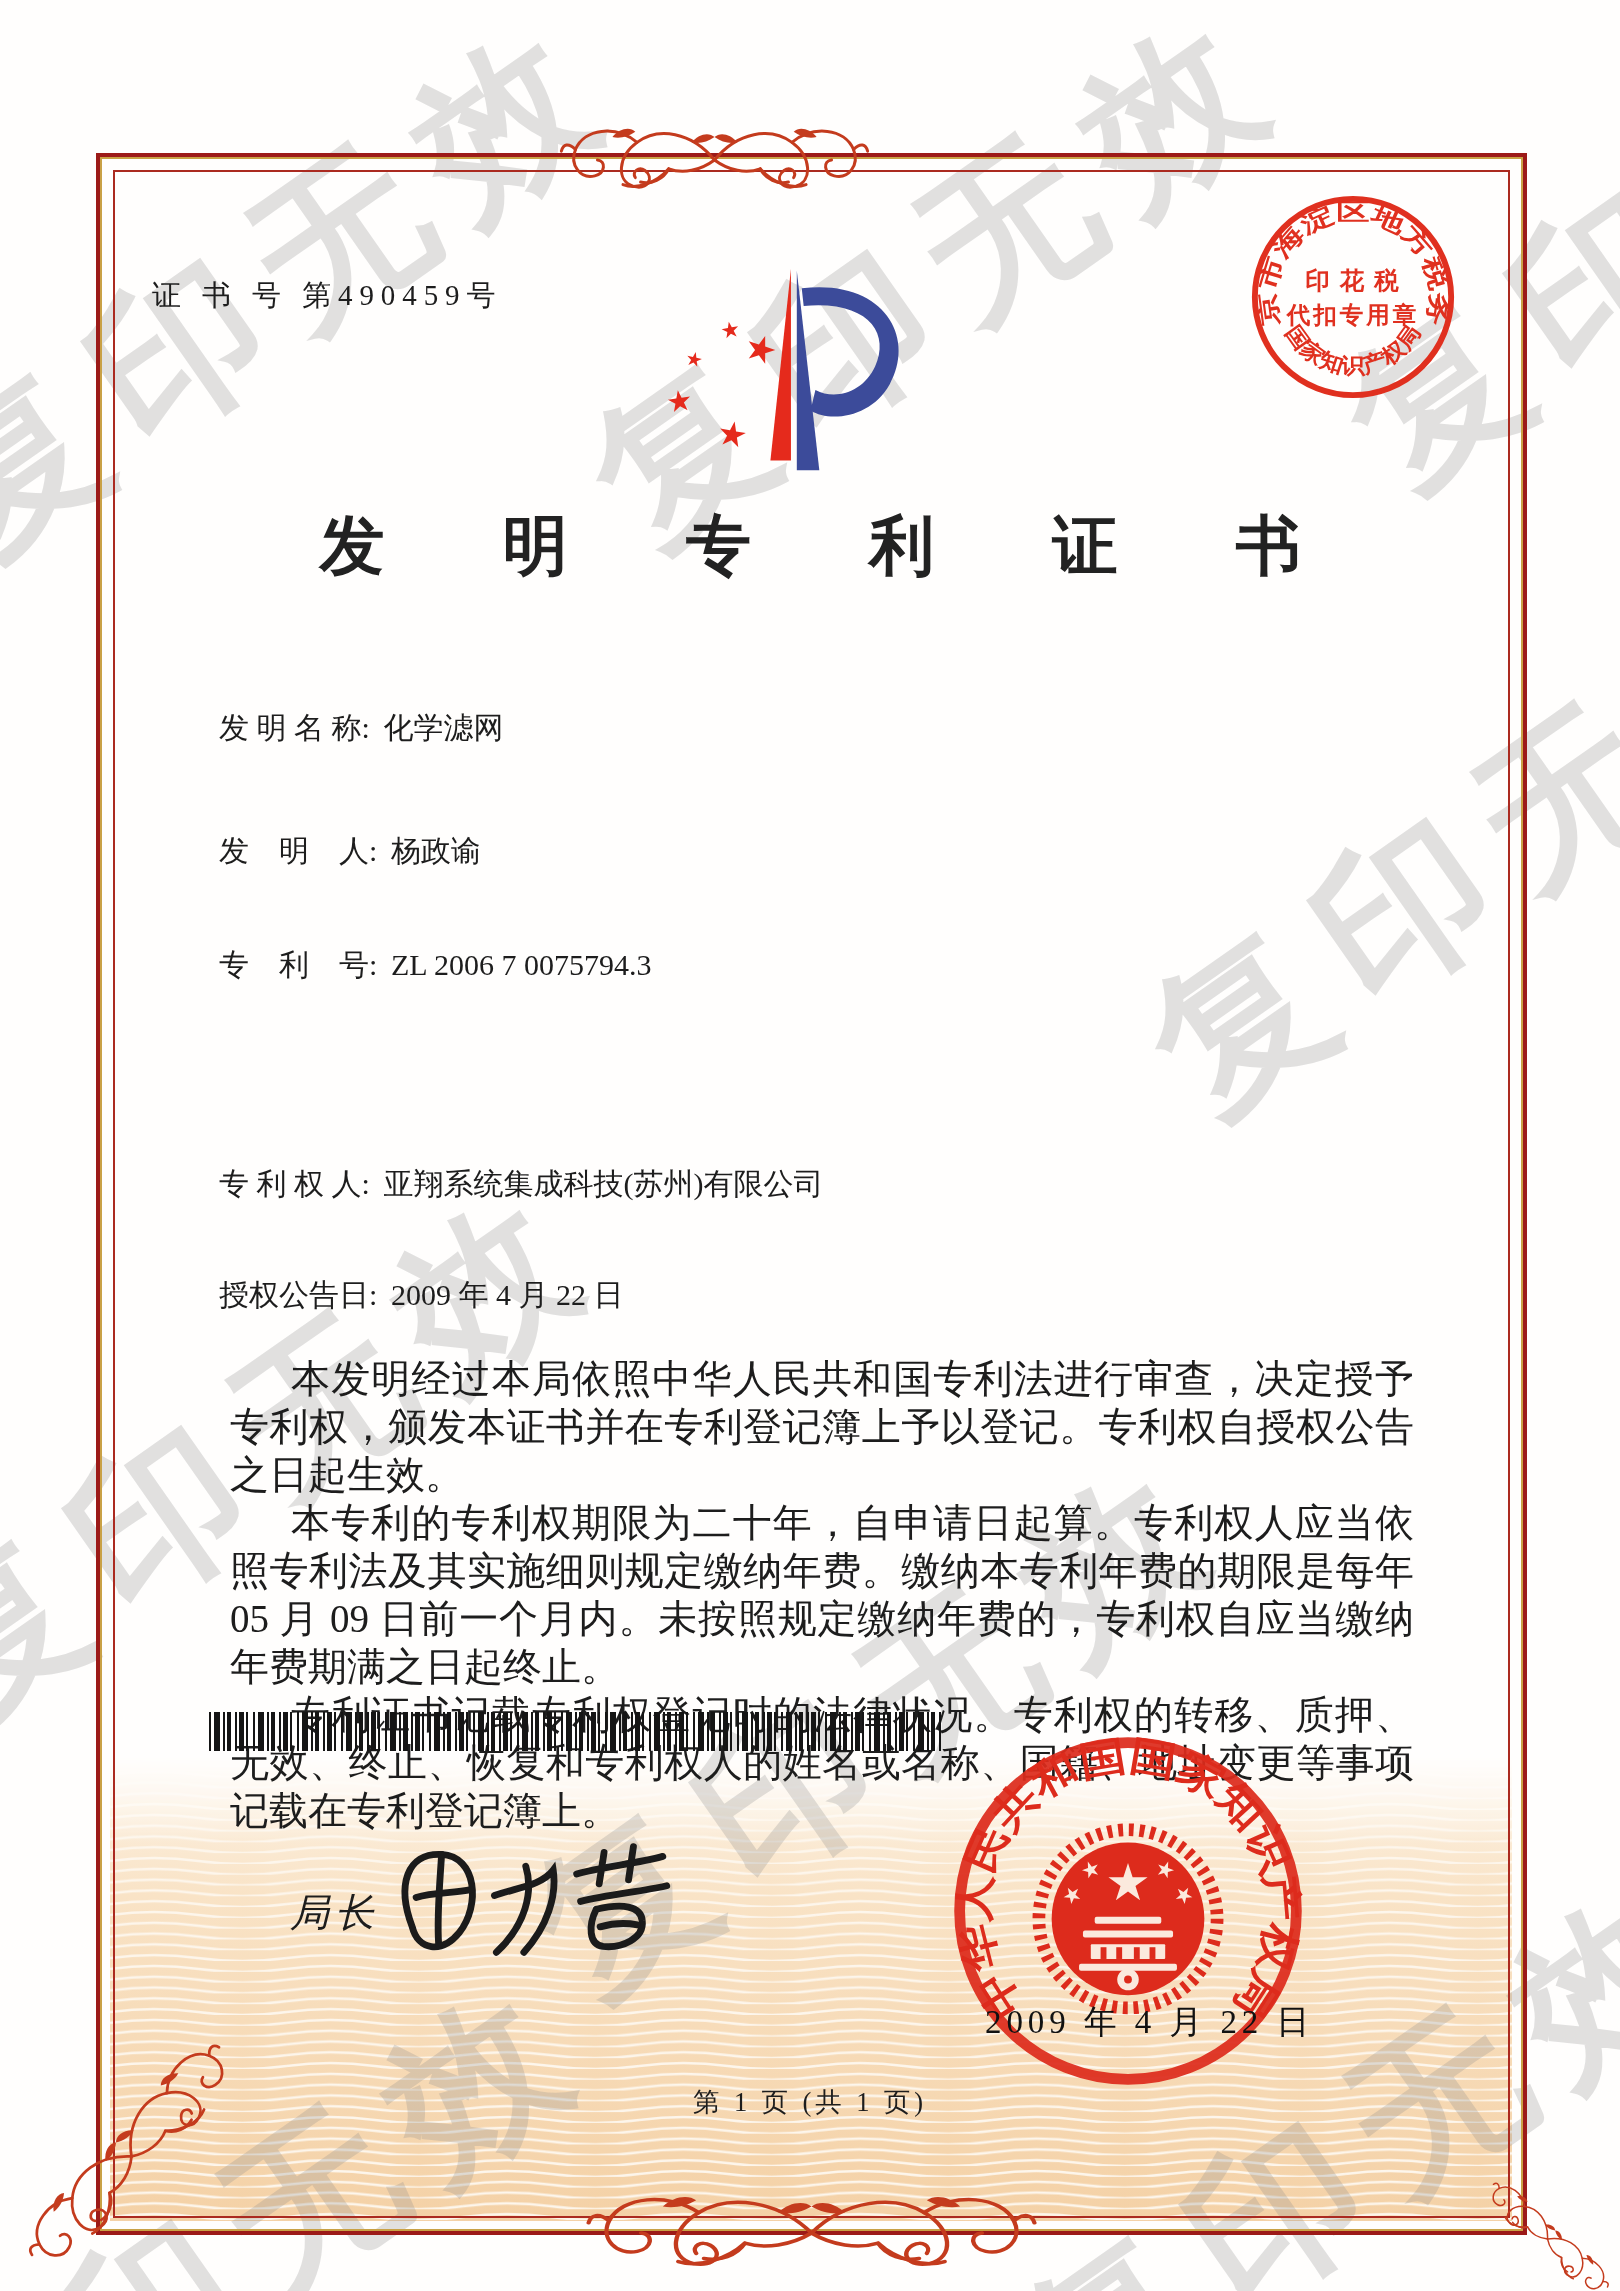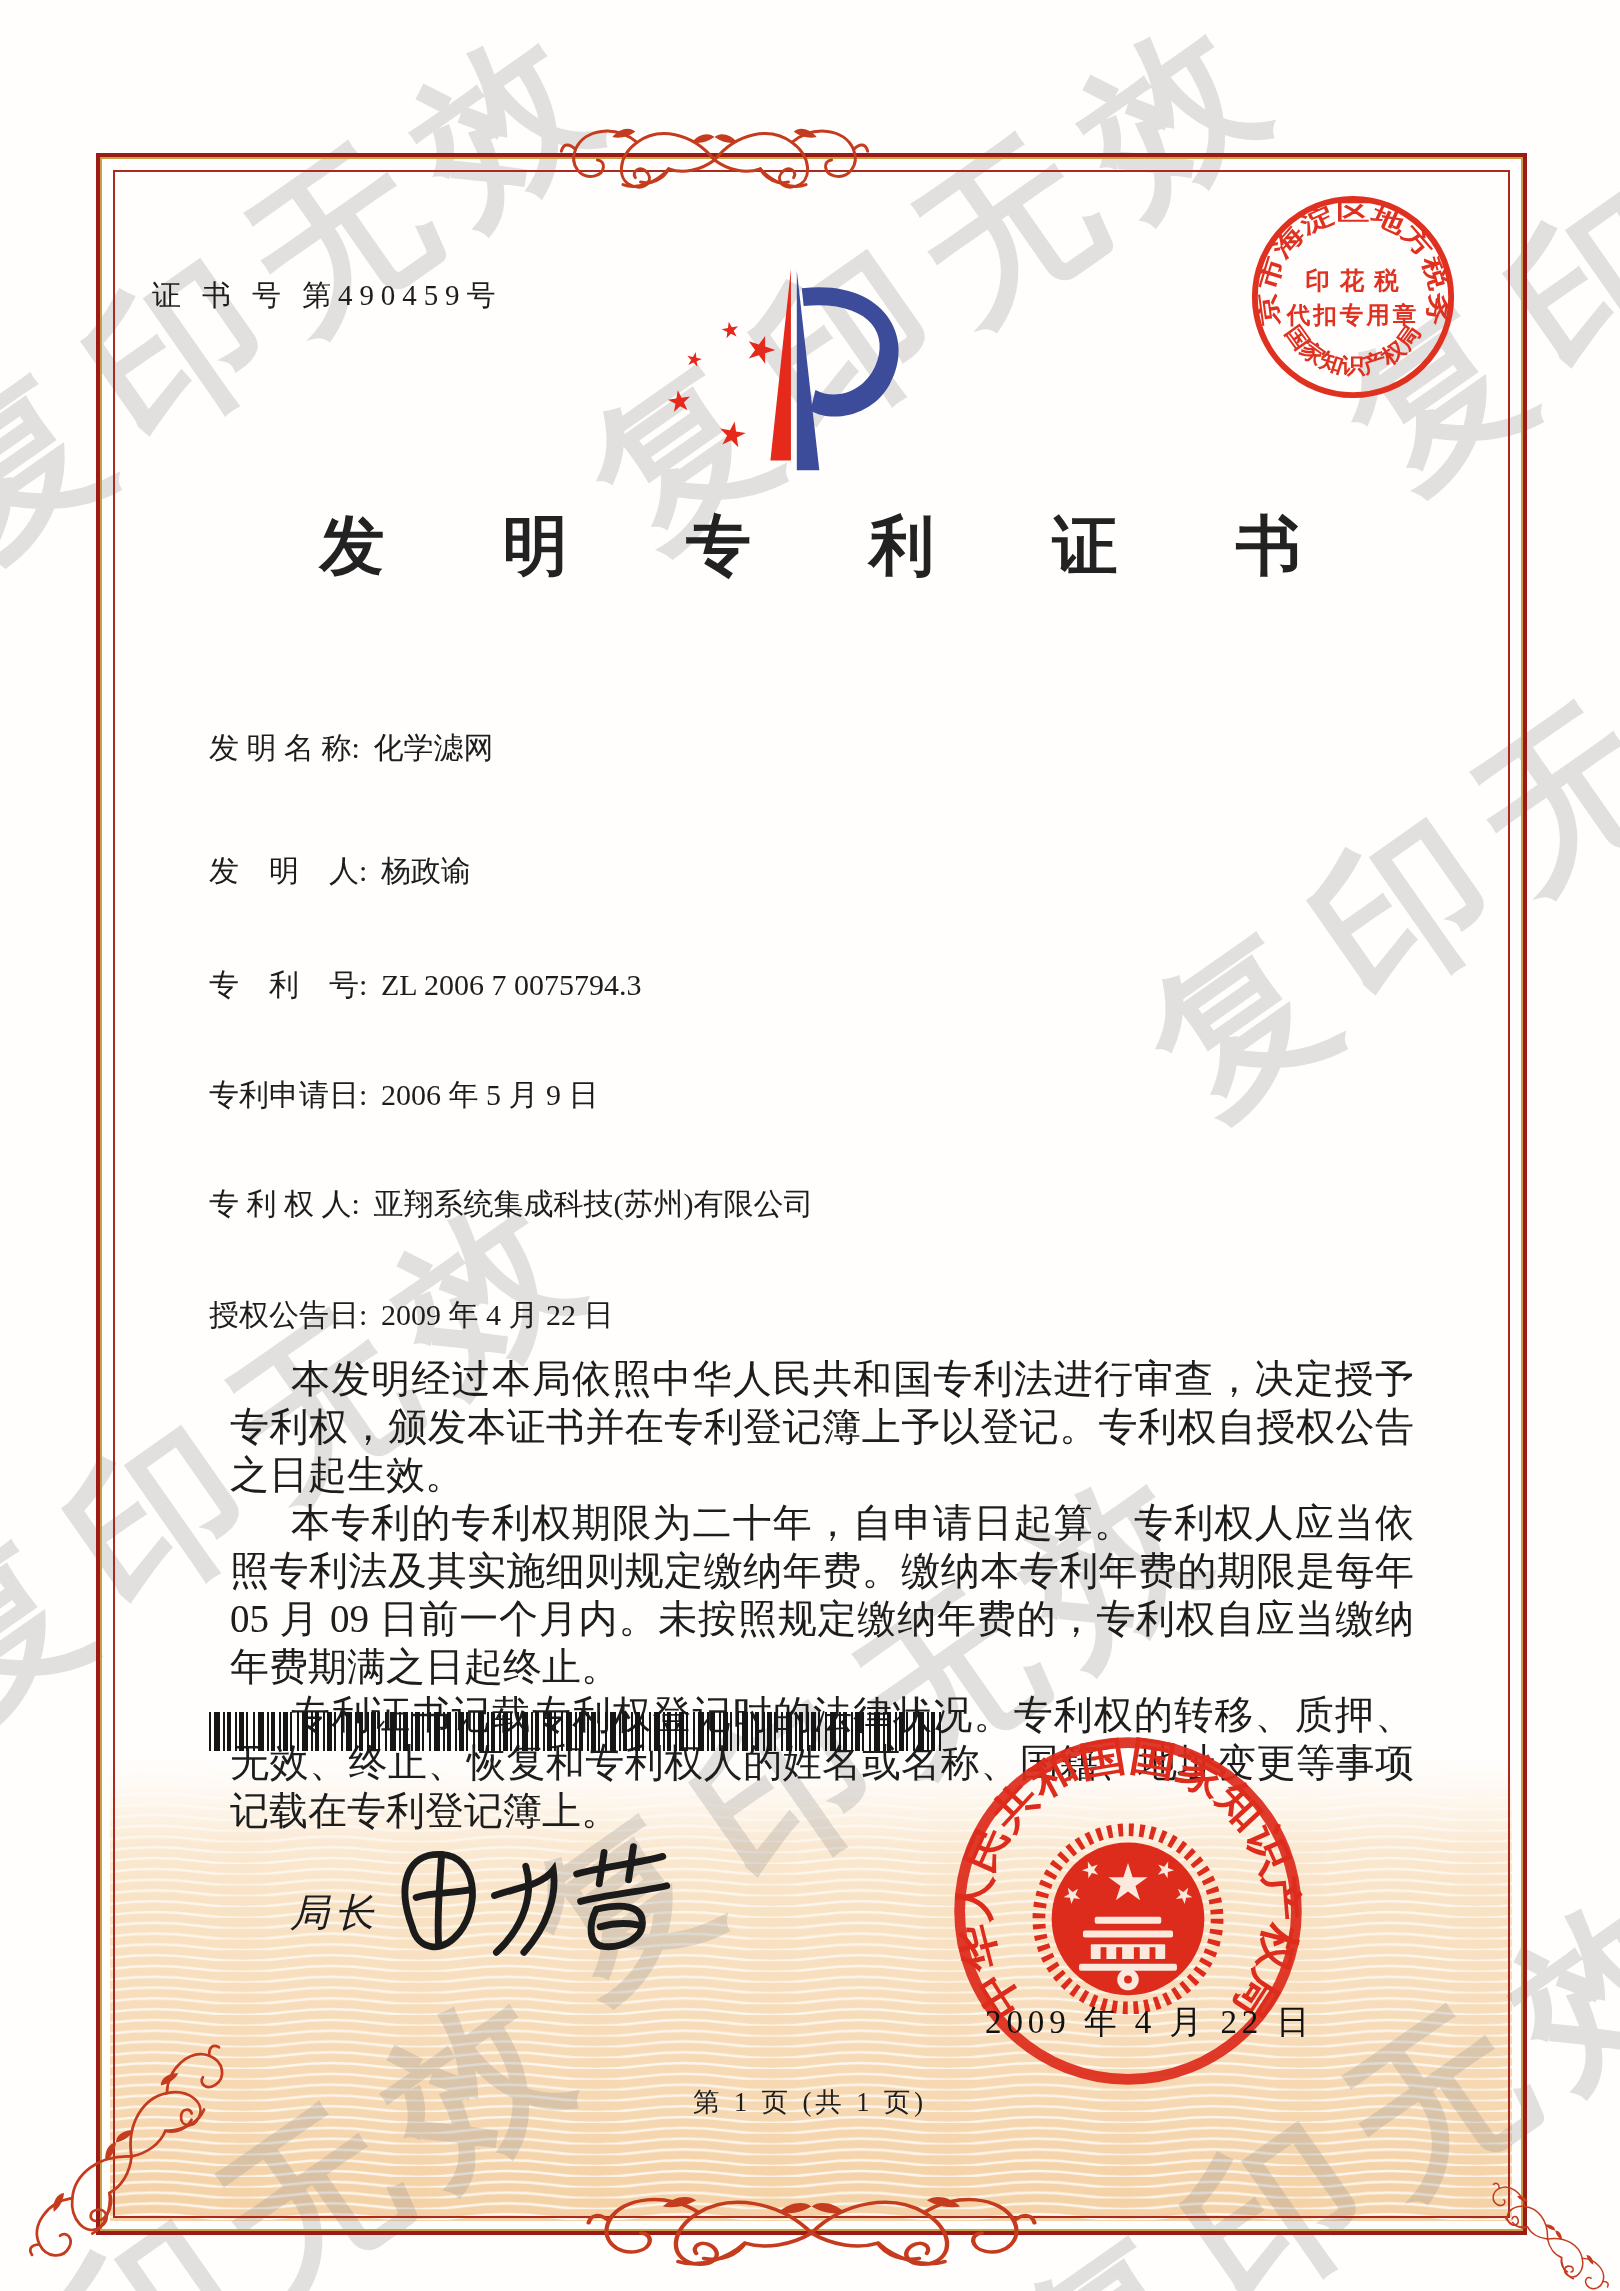--- a/index.html
+++ b/index.html
@@ -25,21 +25,21 @@
 
   .flourish-svg{position:absolute;z-index:3;overflow:visible;}
 
   
   .cert-no{position:absolute;left:152px;top:276px;font-size:29px;letter-spacing:6.9px;z-index:4;}
   .logo{position:absolute;left:642px;top:257px;width:294px;height:223px;z-index:4;}
   .title{position:absolute;left:0;top:502px;width:100%;text-align:center;font-size:65px;
       font-weight:bold;letter-spacing:51px;text-indent:51px;color:#222;z-index:4;}
 
   
-  .field{position:absolute;left:209px;font-size:30px;z-index:4;white-space:nowrap;margin-top:20px;}
+  .field{position:absolute;left:219px;font-size:30px;z-index:4;white-space:nowrap;}
   .field .val{margin-left:13.7px;}
 
   
   .body-text{position:absolute;left:209px;top:1355px;width:1184px;font-size:39px;line-height:48px;
       text-align:justify;z-index:4;margin-left:21px;}
   .body-text p{margin:0;text-indent:61px;}
 
   .barcode{position:absolute;left:209px;top:1712px;width:733px;height:39px;z-index:4;
       background:repeating-linear-gradient(90deg,#151515 0 2px,transparent 2px 4.9px,
       #151515 4.9px 10.8px,transparent 10.8px 13.7px,#151515 13.7px 15.7px,transparent 15.7px 17.6px,
@@ -154,23 +154,20 @@
   </svg>
 
   <div class="field" style="top:708px">
     <span class="lbl">发 明 名 称:</span><span class="val">化学滤网</span>
   </div>
   <div class="field" style="top:831px">
     <span class="lbl">发　明　人:</span><span class="val">杨政谕</span>
   </div>
   <div class="field" style="top:945px">
     <span class="lbl">专　利　号:</span><span class="val">ZL 2006 7 0075794.3</span>
-  </div>
-  <div class="field" style="top:1055px">
-    <span class="lbl">专利申请日:</span><span class="val">2006 年 5 月 9 日</span>
   </div>
   <div class="field" style="top:1164px">
     <span class="lbl">专 利 权 人:</span><span class="val">亚翔系统集成科技(苏州)有限公司</span>
   </div>
   <div class="field" style="top:1275px">
     <span class="lbl">授权公告日:</span><span class="val">2009 年 4 月 22 日</span>
   </div>
 
   <div class="body-text">
     <p>本发明经过本局依照中华人民共和国专利法进行审查，决定授予专利权，颁发本证书并在专利登记簿上予以登记。专利权自授权公告之日起生效。</p>

